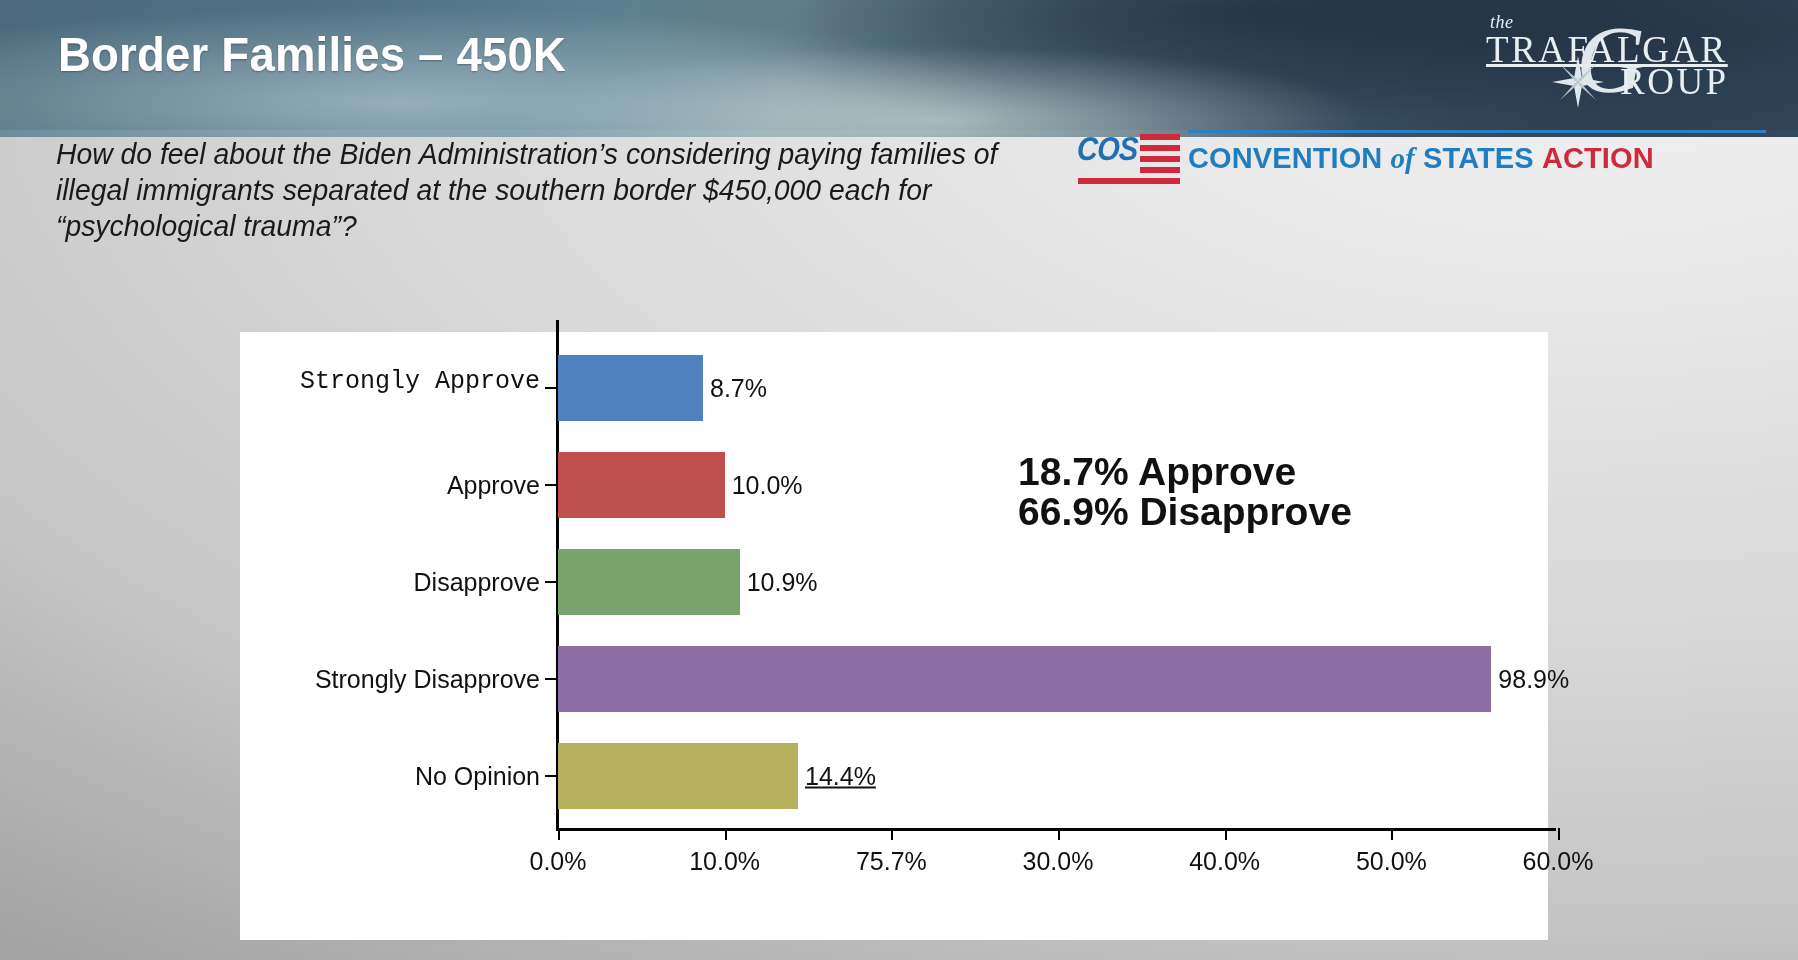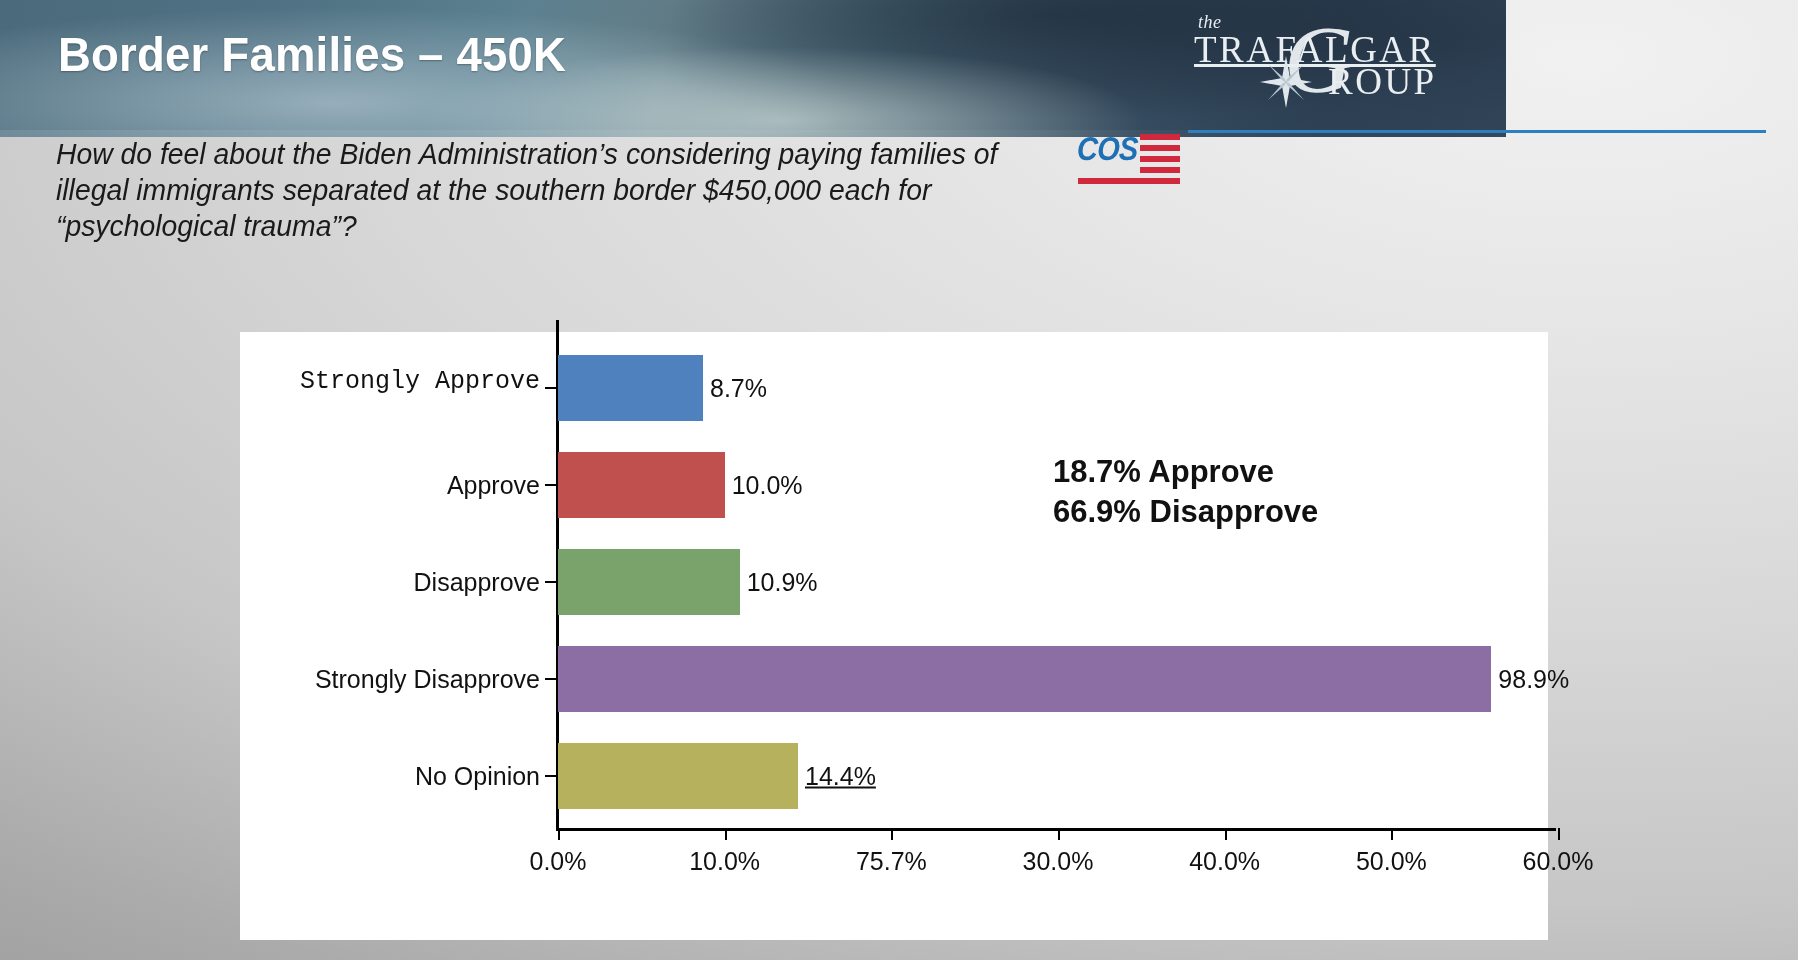--- a/index.html
+++ b/index.html
@@ -12,21 +12,21 @@
     position: relative;
     width: 1798px; height: 960px;
     background:
       radial-gradient(ellipse 150% 130% at 88% 6%,
         #f1f1f1 0%, #e6e6e6 22%, #d8d8d8 45%, #c6c6c6 68%, #ababab 86%, #9a9a9a 100%);
     overflow: hidden;
   }
 
   
   #header {
-    position: absolute; left: 0; top: 0; width: 1506px; height: 137px;
+    position: absolute; left: 0; top: 0; width: 1798px; height: 137px;
     overflow: hidden;
     background:
       radial-gradient(ellipse 60% 120% at 22% 75%, rgba(205,221,229,0.55) 0%, rgba(205,221,229,0.0) 58%),
       radial-gradient(ellipse 40% 90% at 52% 88%, rgba(230,236,228,0.55) 0%, rgba(230,236,228,0.0) 60%),
       radial-gradient(ellipse 50% 110% at 70% 10%, rgba(22,34,48,0.55) 0%, rgba(22,34,48,0.0) 70%),
       radial-gradient(ellipse 70% 140% at 95% 30%, rgba(40,56,74,0.75) 0%, rgba(40,56,74,0.0) 75%),
       linear-gradient(100deg, #4b6b7c 0%, #4f7183 18%, #5a7f8f 33%, #6e8b95 44%, #50707f 58%, #3b5367 74%, #2f4458 88%, #34495e 100%);
   }
   #header:after {
     content:""; position:absolute; left:0; right:0; bottom:0; height:7px;
@@ -121,23 +121,22 @@
     position: absolute; top: 515px; font-size: 25px; color: #111;
     transform: translateX(-50%); white-space: nowrap;
   }
   .bar { position: absolute; left: 318px; }
   .bar-value {
     position: absolute; font-size: 25px; color: #111; white-space: nowrap;
     transform: translateY(-50%);
   }
   #annotation {
     position: absolute; left: 778px; top: 120px;
-    font-size: 31px; font-weight: bold; color: #111; line-height: 40px;
+    font-size: 39px; font-weight: bold; color: #111; line-height: 40px;
     white-space: nowrap;
-    margin-left: 35px;
   }
 </style>
 </head>
 <body>
 
 <div id="slide">
 
   <div id="header">
     <div id="slide-title">Border Families – 450K</div>
 
@@ -168,20 +167,21 @@
   <div id="cos-bar">
     <div id="cos-mark">
       <div id="cos-letters">COS</div>
       <div class="cos-stripe" style="left:62px; top:4px;  width:40px;"></div>
       <div class="cos-stripe" style="left:62px; top:15px; width:40px;"></div>
       <div class="cos-stripe" style="left:62px; top:26px; width:40px;"></div>
       <div class="cos-stripe" style="left:62px; top:37px; width:40px;"></div>
       <div class="cos-stripe" style="left:0px;  top:48px; width:102px;"></div>
     </div>
     <div id="cos-rule"></div>
+    <div id="cos-wordmark"><span class="cos-blue">CONVENTION</span><span>&nbsp;</span><span class="cos-of">of</span><span>&nbsp;</span><span class="cos-blue">STATES</span><span>&nbsp;</span><span class="cos-red">ACTION</span></div>
   </div>
 
   <div id="chart-panel">
     <div id="plot">
 
       <div id="y-axis"></div>
       <div id="x-axis"></div>
 
       <div id="bars-layer">
           <div class="bar" style="top: 23.4px; width: 145px; height: 66px; background: rgb(78, 129, 189);"></div>

